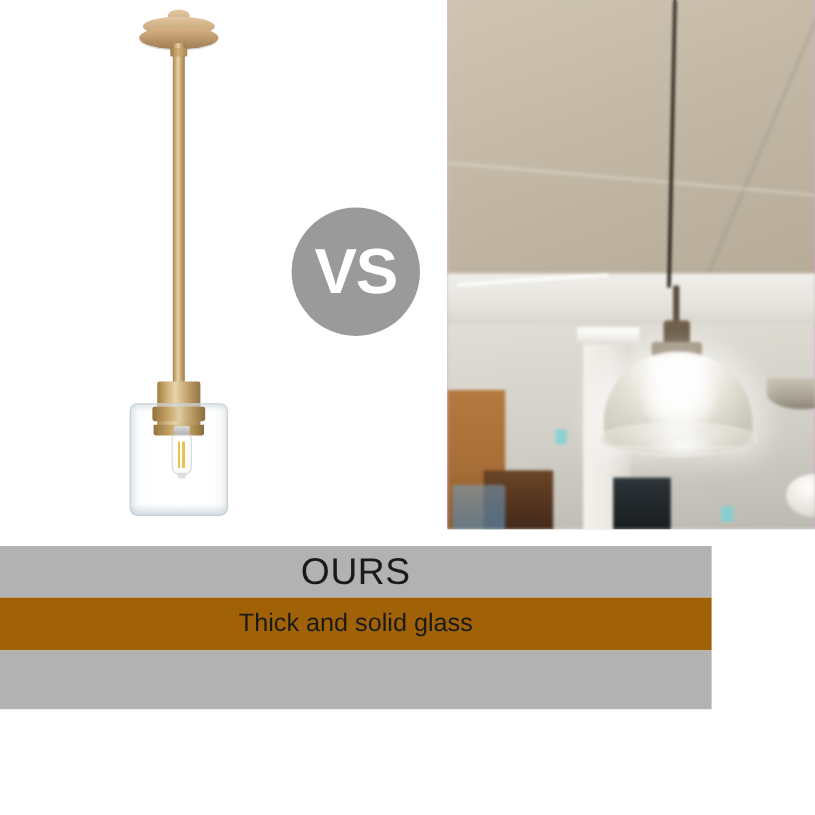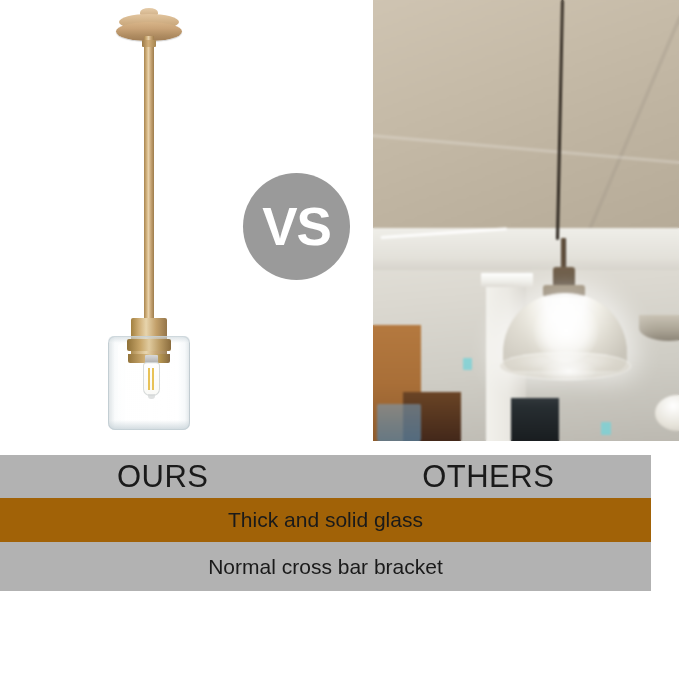--- a/index.html
+++ b/index.html
@@ -457,21 +457,21 @@
   
   .table {
     position: absolute;
     left: 0;
     top: 455px;
     width: 679px;
     height: 224px;
   }
   .row {
     display: flex;
-    width: 651px;
+    width: 593px;
     box-sizing: border-box;
   }
   .row.shade-gray { background: #b2b2b2; }
   .row.shade-white { background: #a16207; }
   .row.header-row { height: 43px; }
   .row.body-row { height: 44px; }
   .row.last-row { height: 49px; }
 
   .cell {
     flex: 1 1 50%;
@@ -551,28 +551,26 @@
       <div class="o-underglow"></div>
       <div class="photo-blur"></div>
     </div>
 
   </div>
 
   <div class="table">
 
     <div class="row header-row shade-gray">
       <div class="cell header-cell cell-left">OURS</div>
-      <div class="cell header-cell cell-right">OTHERS</div>
     </div>
 
     <div class="row body-row shade-white">
       <div class="cell body-cell cell-left">Thick and solid glass</div>
     </div>
 
 
 
     <div class="row last-row shade-gray">
-      <div class="cell body-cell cell-right">Normal cross bar bracket</div>
     </div>
 
   </div>
 
 </div>
 
 </body></html>

